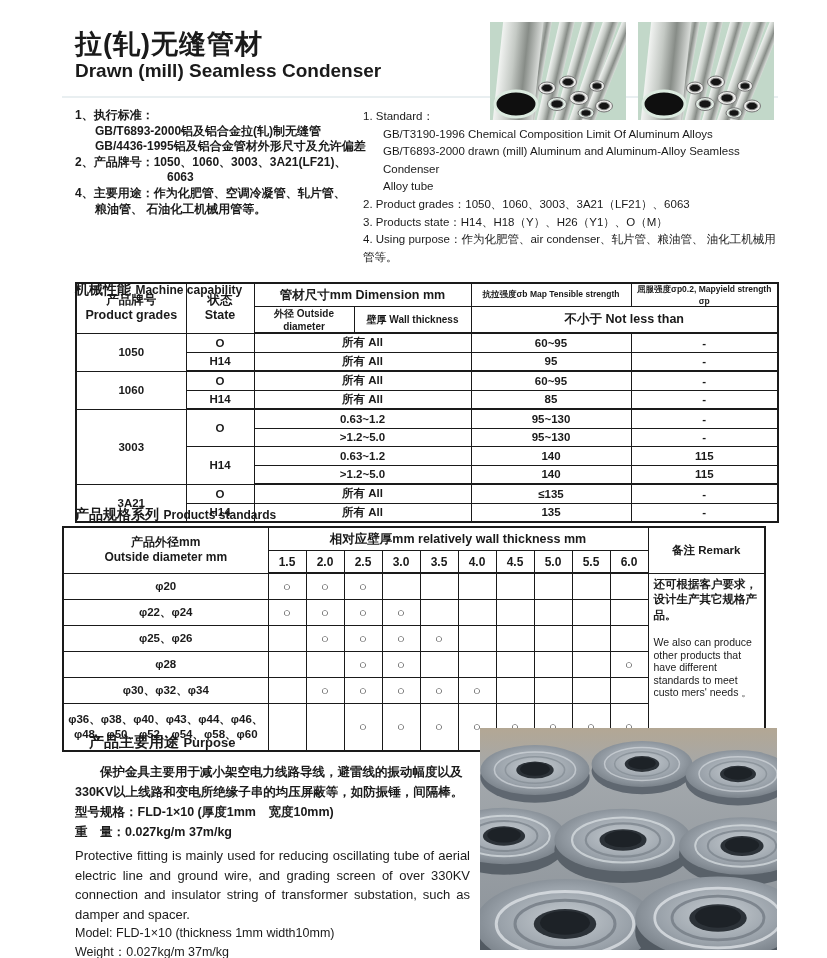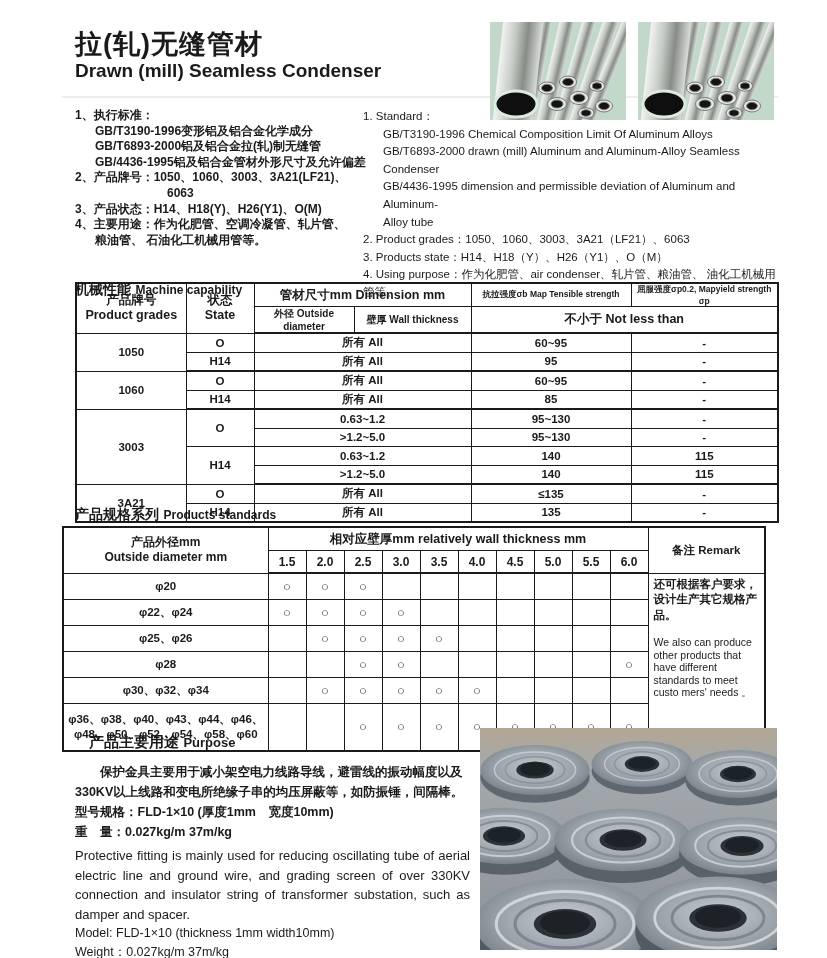--- a/index.html
+++ b/index.html
@@ -146,34 +146,31 @@
         <ellipse cx="114" cy="84" rx="5.4" ry="3.7" fill="#141414"></ellipse>
       <ellipse cx="96" cy="91" rx="8" ry="5.2" fill="#dfe9e2"></ellipse>
         <ellipse cx="96" cy="91" rx="5" ry="3.2" fill="#141414"></ellipse>
     </g>
   </svg>
 </div>
 
 <div class="abs standards">
   <div class="std-zh">
     <div class="std-line">1、执行标准：</div>
-    <div class="std-line ind">GB/T3190-1996变形铝及铝合金化学成分</div>
     <div class="std-line ind">GB/T6893-2000铝及铝合金拉(轧)制无缝管</div>
     <div class="std-line ind">GB/4436-1995铝及铝合金管材外形尺寸及允许偏差</div>
     <div class="std-line">2、产品牌号：1050、1060、3003、3A21(LF21)、</div>
     <div class="std-line ind2">6063</div>
-    <div class="std-line">3、产品状态：H14、H18(Y)、H26(Y1)、O(M)</div>
     <div class="std-line">4、主要用途：作为化肥管、空调冷凝管、轧片管、</div>
     <div class="std-line ind">粮油管、 石油化工机械用管等。</div>
   </div>
   <div class="std-en">
     <div class="std-line">1. Standard：</div>
     <div class="std-line ind">GB/T3190-1996 Chemical Composition Limit Of Aluminum Alloys</div>
     <div class="std-line ind">GB/T6893-2000 drawn (mill) Aluminum and Aluminum-Alloy Seamless Condenser</div>
-    <div class="std-line ind">GB/4436-1995 dimension and permissible deviation of Aluminum and Aluminum-</div>
     <div class="std-line ind">Alloy tube</div>
     <div class="std-line">2. Product grades：1050、1060、3003、3A21（LF21）、6063</div>
     <div class="std-line">3. Products state：H14、H18（Y）、H26（Y1）、O（M）</div>
     <div class="std-line">4. Using purpose：作为化肥管、air condenser、轧片管、粮油管、 油化工机械用管等。</div>
   </div>
 </div>
 
 <div class="abs sec-title sec1">
   <span class="zh">机械性能</span>
   <span class="en">Machine capability</span>

